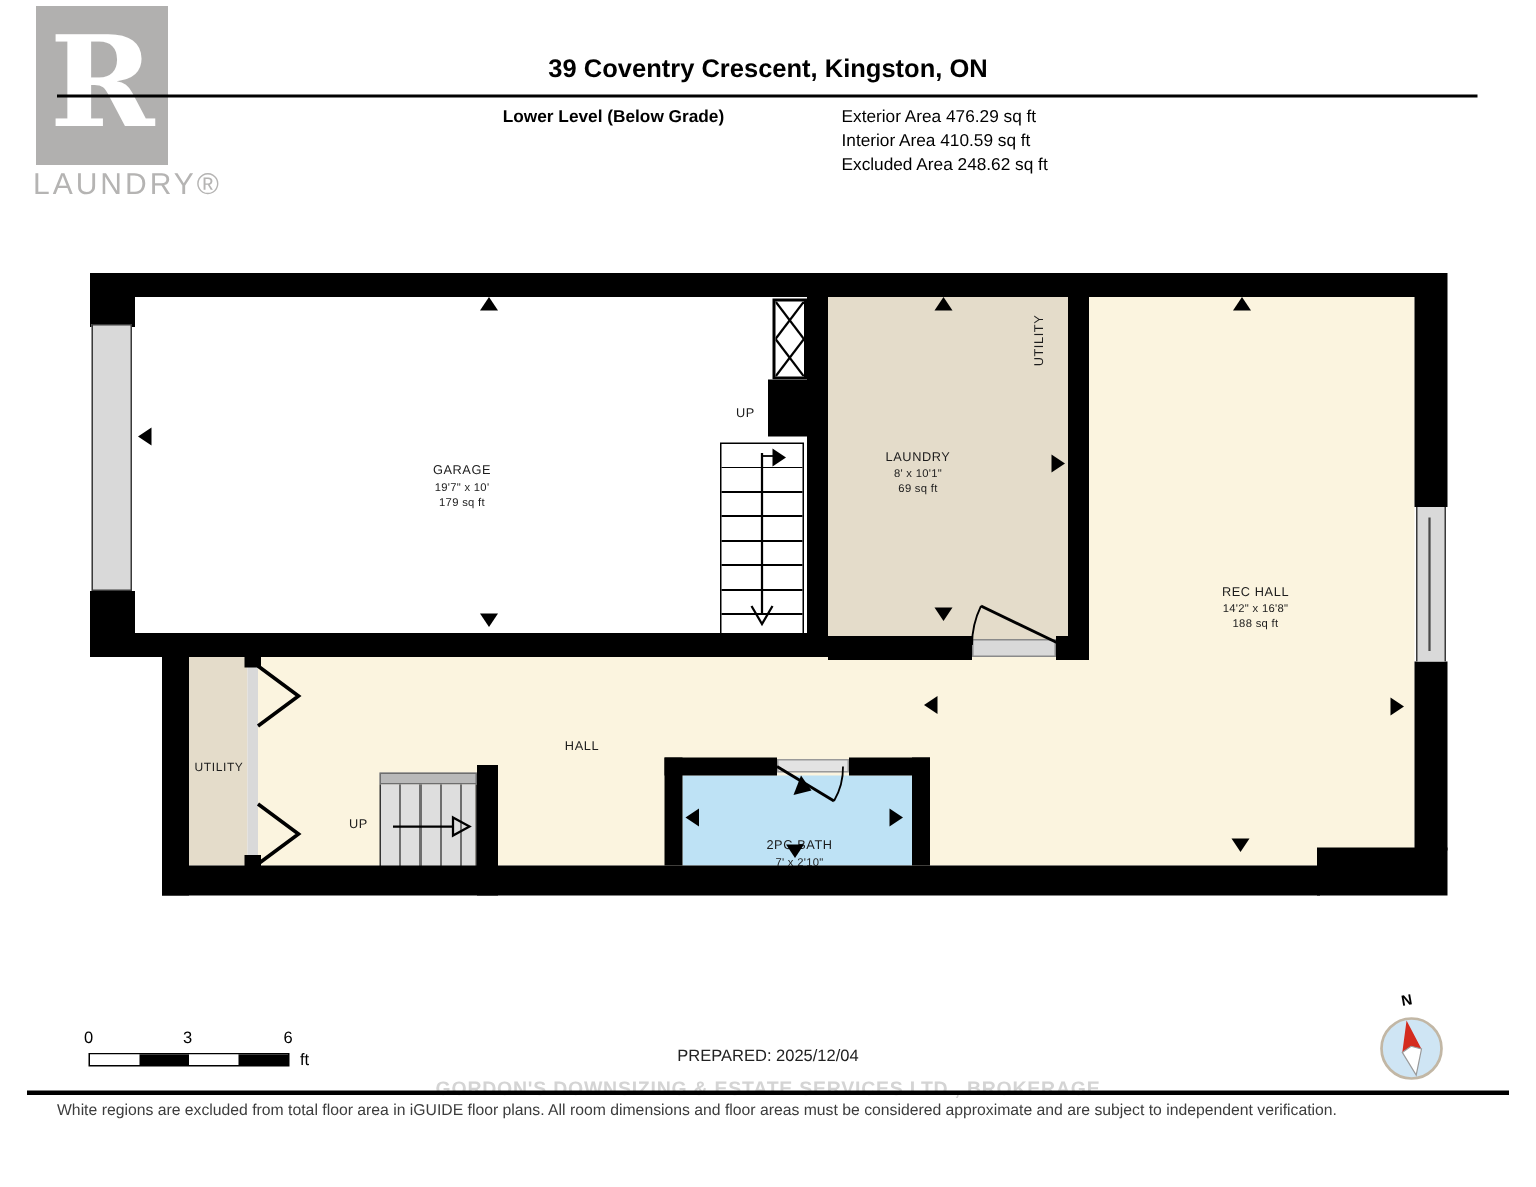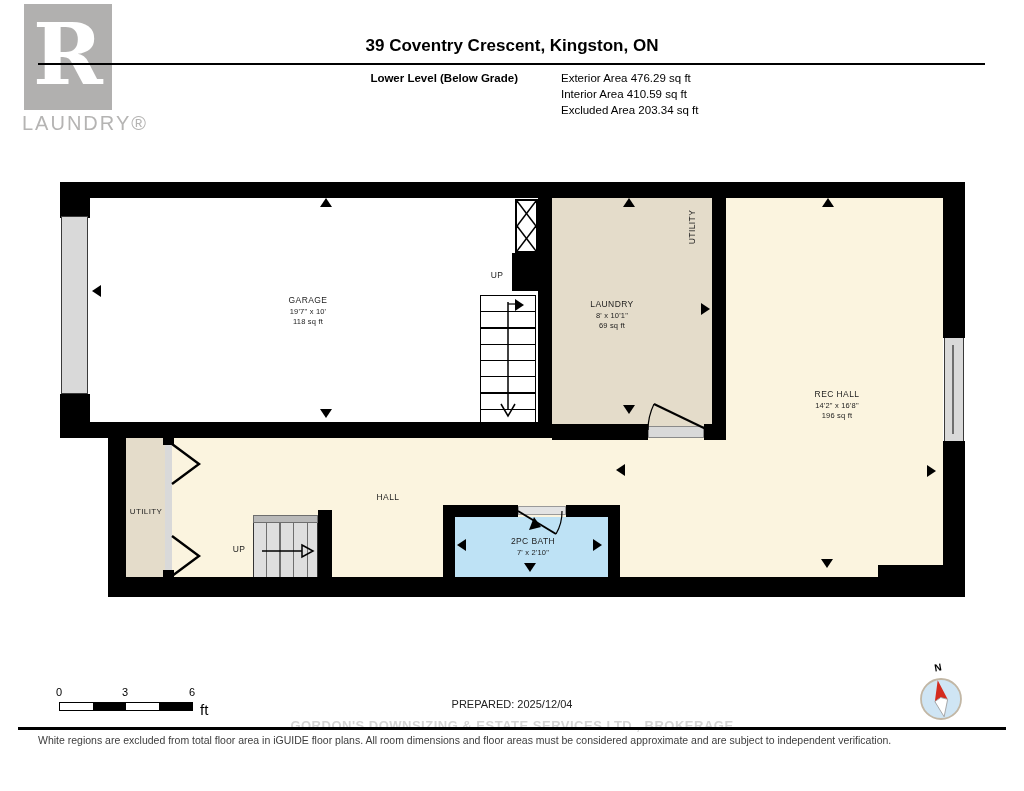--- a/index.html
+++ b/index.html
@@ -12,21 +12,21 @@
   .logo-box { position:absolute; left:24px; top:4px; width:88px; height:106px;
     background:#b1b0af; z-index:1; display:flex; align-items:center; justify-content:center; }
   .logo-r { font-family:"DejaVu Serif", serif; font-weight:bold; font-size:84px;
     color:#ffffff; line-height:1; margin-top:-4px; }
   .logo-word { position:absolute; left:22px; top:112px; width:130px;
     font-size:20px; letter-spacing:2px; color:#b5b4b3; z-index:1; }
   .title { position:absolute; left:0; top:36px; width:1024px; text-align:center;
     font-size:17px; font-weight:bold; color:#000; z-index:2; }
   .title-rule { position:absolute; left:38px; top:63px; width:947px; height:2px;
     background:#000; z-index:3; }
-  .level-label { position:absolute; left:300px; top:72px; width:218px; text-align:right;
+  .level-label { position:absolute; left:300px; top:72px; width:218px; text-align:center;
     font-size:11.5px; font-weight:bold; color:#000; }
   .area-line { position:absolute; left:525px; width:260px; font-size:11.5px; color:#000;padding-left:36px; }
   
   .wall { position:absolute; background:#000000; z-index:5; }
   .floor { position:absolute; z-index:2; }
   .floor-cream { background:#FBF4DF; }
   .floor-tan { background:#E4DCCA; }
   .floor-blue { background:#BEE2F5; }
   .gray-el { position:absolute; background:#D9D9D9; border:1px solid #3a3a3a; z-index:6; box-sizing:border-box; }
   .room-label { position:absolute; z-index:8; text-align:center; color:#1c1c1c;
@@ -50,21 +50,21 @@
   .a-up    { border-left:6px solid transparent; border-right:6px solid transparent; border-bottom:9px solid #000; }
   .a-down  { border-left:6px solid transparent; border-right:6px solid transparent; border-top:9px solid #000; }
   .a-left  { border-top:6px solid transparent; border-bottom:6px solid transparent; border-right:9px solid #000; }
   .a-right { border-top:6px solid transparent; border-bottom:6px solid transparent; border-left:9px solid #000; }
   .overlay-svg { position:absolute; left:0; top:0; z-index:7; pointer-events:none; }
   
   .scale-num { position:absolute; top:686px; font-size:11px; color:#000; }
   .scale-bar { position:absolute; left:59px; top:702px; width:134px; height:9px;
     border:1px solid #000; box-sizing:border-box; display:flex; }
   .scale-seg { flex:1; }
-  .scale-unit { position:absolute; left:200px; top:701px; font-size:15px; color:#000; }
+  .scale-unit { position:absolute; left:200px; top:701px; font-size:11px; color:#000; }
   .prepared { position:absolute; left:0; top:698px; width:1024px; text-align:center;
     font-size:11px; color:#222; }
   .watermark { position:absolute; left:0; top:718px; width:1024px; text-align:center;
     font-size:13px; font-weight:bold; color:#d4d4d4; letter-spacing:0.5px; z-index:1; }
   .footer-rule { position:absolute; left:18px; top:727px; width:988px; height:3px;
     background:#000; z-index:2; }
   .disclaimer { position:absolute; left:38px; top:734px; width:960px; font-size:10.5px;
     color:#3c3c3c; z-index:3; }
   .compass-n { position:absolute; left:928px; top:662px; width:20px; text-align:center;
     font-size:10px; font-weight:bold; color:#000; transform:rotate(-10deg); }
@@ -75,21 +75,21 @@
 <div class="logo-box">
   <span class="logo-r">R</span>
 </div>
 <div class="logo-word">LAUNDRY®</div>
 
 <div class="title">39 Coventry Crescent, Kingston, ON</div>
 <div class="title-rule"></div>
 <div class="level-label">Lower Level (Below Grade)</div>
 <div class="area-line" style="top:72px">Exterior Area 476.29 sq ft</div>
 <div class="area-line" style="top:88px">Interior Area 410.59 sq ft</div>
-<div class="area-line" style="top:104px">Excluded Area 203.34 sq ft</div>
+<div class="area-line" style="top:104px">Excluded Area 248.62 sq ft</div>
 
 <div class="floor" style="left:90px;top:198px;width:448px;height:224px;background:#ffffff"></div>
 <div class="floor floor-tan" style="left:552px;top:198px;width:160px;height:230px"></div>
 <div class="floor floor-cream" style="left:726px;top:198px;width:217px;height:379px"></div>
 <div class="floor floor-cream" style="left:172px;top:438px;width:554px;height:139px"></div>
 <div class="floor floor-tan" style="left:126px;top:438px;width:39px;height:139px"></div>
 <div class="floor" style="left:165px;top:438px;width:7px;height:139px;background:#D9D9D9"></div>
 <div class="floor floor-blue" style="left:455px;top:517px;width:153px;height:60px"></div>
 
 <div class="wall" style="left:60px;top:182px;width:905px;height:16px"></div>
@@ -161,36 +161,36 @@
 <div class="arrow a-right" style="left:701px;top:303px"></div>
 <div class="arrow a-down" style="left:623px;top:405px"></div>
 <div class="arrow a-up" style="left:822px;top:198px"></div>
 <div class="arrow a-right" style="left:927px;top:465px"></div>
 <div class="arrow a-down" style="left:821px;top:559px"></div>
 <div class="arrow a-left" style="left:616px;top:464px"></div>
 <div class="arrow a-left" style="left:457px;top:539px"></div>
 <div class="arrow a-right" style="left:593px;top:539px"></div>
 <div class="arrow a-down" style="left:524px;top:563px"></div>
 
-<div class="room-label" style="left:258px;top:295px;width:100px">
+<div class="room-label" style="left:258px;top:308px;width:100px">
   <div>GARAGE</div>
   <div class="sub">19'7" x 10'</div>
-  <div class="sub">118 sq ft</div>
+  <div class="sub">179 sq ft</div>
 </div>
 <div class="room-label" style="left:562px;top:299px;width:100px">
   <div>LAUNDRY</div>
   <div class="sub">8' x 10'1"</div>
   <div class="sub">69 sq ft</div>
 </div>
 <div class="room-label" style="left:787px;top:389px;width:100px">
   <div>REC HALL</div>
   <div class="sub">14'2" x 16'8"</div>
-  <div class="sub">196 sq ft</div>
-</div>
-<div class="room-label" style="left:483px;top:536px;width:100px">
+  <div class="sub">188 sq ft</div>
+</div>
+<div class="room-label" style="left:483px;top:558px;width:100px">
   <div>2PC BATH</div>
   <div class="sub">7' x 2'10"</div>
 </div>
 <div class="small-label" style="left:362px;top:492px;width:52px;text-align:center">HALL</div>
 <div class="small-label" style="left:120px;top:507px;width:52px;text-align:center;font-size:8px">UTILITY</div>
 <div class="small-label vlabel" style="left:656px;top:222px;width:72px">UTILITY</div>
 <div class="small-label" style="left:484px;top:270px;width:26px;text-align:center">UP</div>
 <div class="small-label" style="left:226px;top:544px;width:26px;text-align:center">UP</div>
 
 <div class="scale-num" style="left:56px">0</div>

